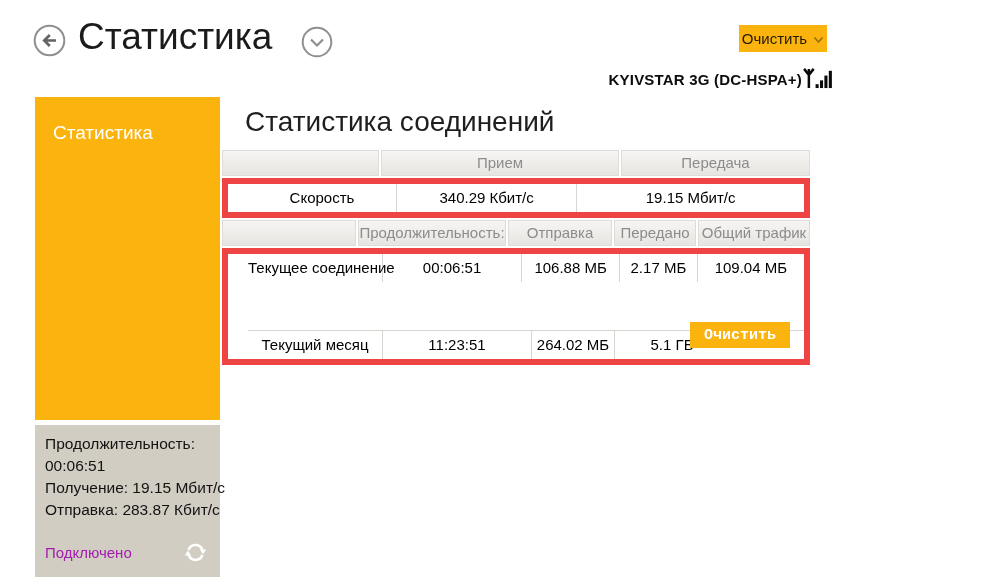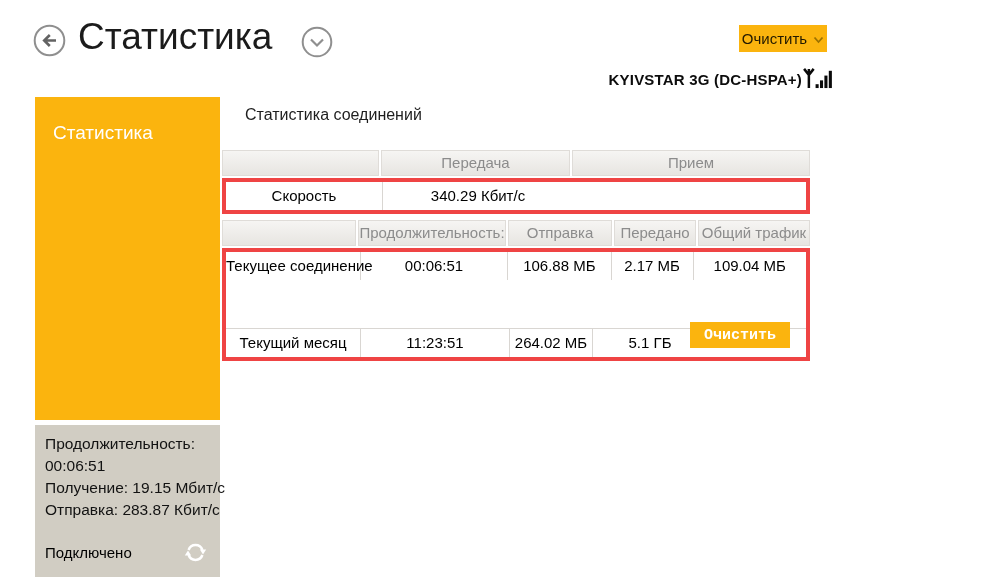--- a/index.html
+++ b/index.html
@@ -24,35 +24,35 @@
   
   .side-item { position:absolute; left:35px; top:97px; width:185px; height:323px;
                background:#FBB40E; cursor:pointer; }
   .side-item-label { position:absolute; left:18px; top:25px; font-size:19px; color:#ffffff; }
 
   .status-panel { position:absolute; left:35px; top:425px; width:185px; height:152px;
                   background:#D1CDC3; padding:8px 10px; }
   .status-line { font-size:15.5px; line-height:22px; color:#121212; white-space:nowrap; }
   .conn-row { position:absolute; left:10px; right:13px; bottom:13px;
               display:flex; align-items:center; justify-content:space-between; }
-  .conn-state { font-size:15px; color:#000000; }
+  .conn-state { font-size:15px; color:#a21caf; }
   .refresh-btn { background:none; border:none; padding:0; cursor:pointer; width:23px; height:23px; }
 
   
-  .main-heading { position:absolute; left:245px; top:106px; font-size:16px; font-weight:400;
+  .main-heading { position:absolute; left:245px; top:106px; font-size:28px; font-weight:400;
                   color:#1e1e1e; white-space:nowrap; }
 
   .tbl { position:absolute; left:222px; width:588px; }
   .tbl-speed  { top:150px; }
   .tbl-traffic{ top:220px; }
   .thead { display:flex; gap:2px; margin-bottom:2px; }
   .th { background:linear-gradient(#f6f5f3,#e7e5e1); border:1px solid #dfdcd8;
         height:26px; line-height:24px; text-align:center;
         font-size:15px; color:#8c8c8c; white-space:nowrap; }
-  .tbody { border:4px solid #ef4444; background:#fff; }
+  .tbody { border:6px solid #ef4444; background:#fff;padding-left:20px; }
   .tr { display:flex; }
   .tr + .tr { border-top:1px solid #d9d6d2;margin-top:48px; }
   .td { height:28px; line-height:28px; text-align:center; font-size:15px; color:#000;
         border-right:1px solid #d9d6d2; white-space:nowrap; }
   .td:last-child { border-right:none; }
 
   
   .tbl-speed .th.c1{width:157px}.tbl-speed .th.c2{width:189px}.tbl-speed .th.c3{width:238px}
   .tbl-speed .td.c1{width:157px}.tbl-speed .td.c2{width:190px}.tbl-speed .td.c3{width:239px}
   
@@ -134,27 +134,28 @@
         </span>
       </button>
     </div>
   </div>
 
   <h2 class="main-heading">Статистика соединений</h2>
 
   <div class="tbl tbl-speed">
     <div class="thead">
       <div class="th c1"></div>
+      <div class="th c3">Прием</div>
       <div class="th c2">Передача</div>
-      <div class="th c3">Прием</div>
     </div>
     <div class="tbody">
       <div class="tr">
         <div class="td c1">Скорость</div>
         <div class="td c2">340.29 Кбит/с</div>
+        <div class="td c3">19.15 Мбит/с</div>
       </div>
     </div>
   </div>
 
   <div class="tbl tbl-traffic">
     <div class="thead">
       <div class="th c1"></div>
       <div class="th c2">Продолжительность:</div>
       <div class="th c3">Отправка</div>
       <div class="th c4">Передано</div>

